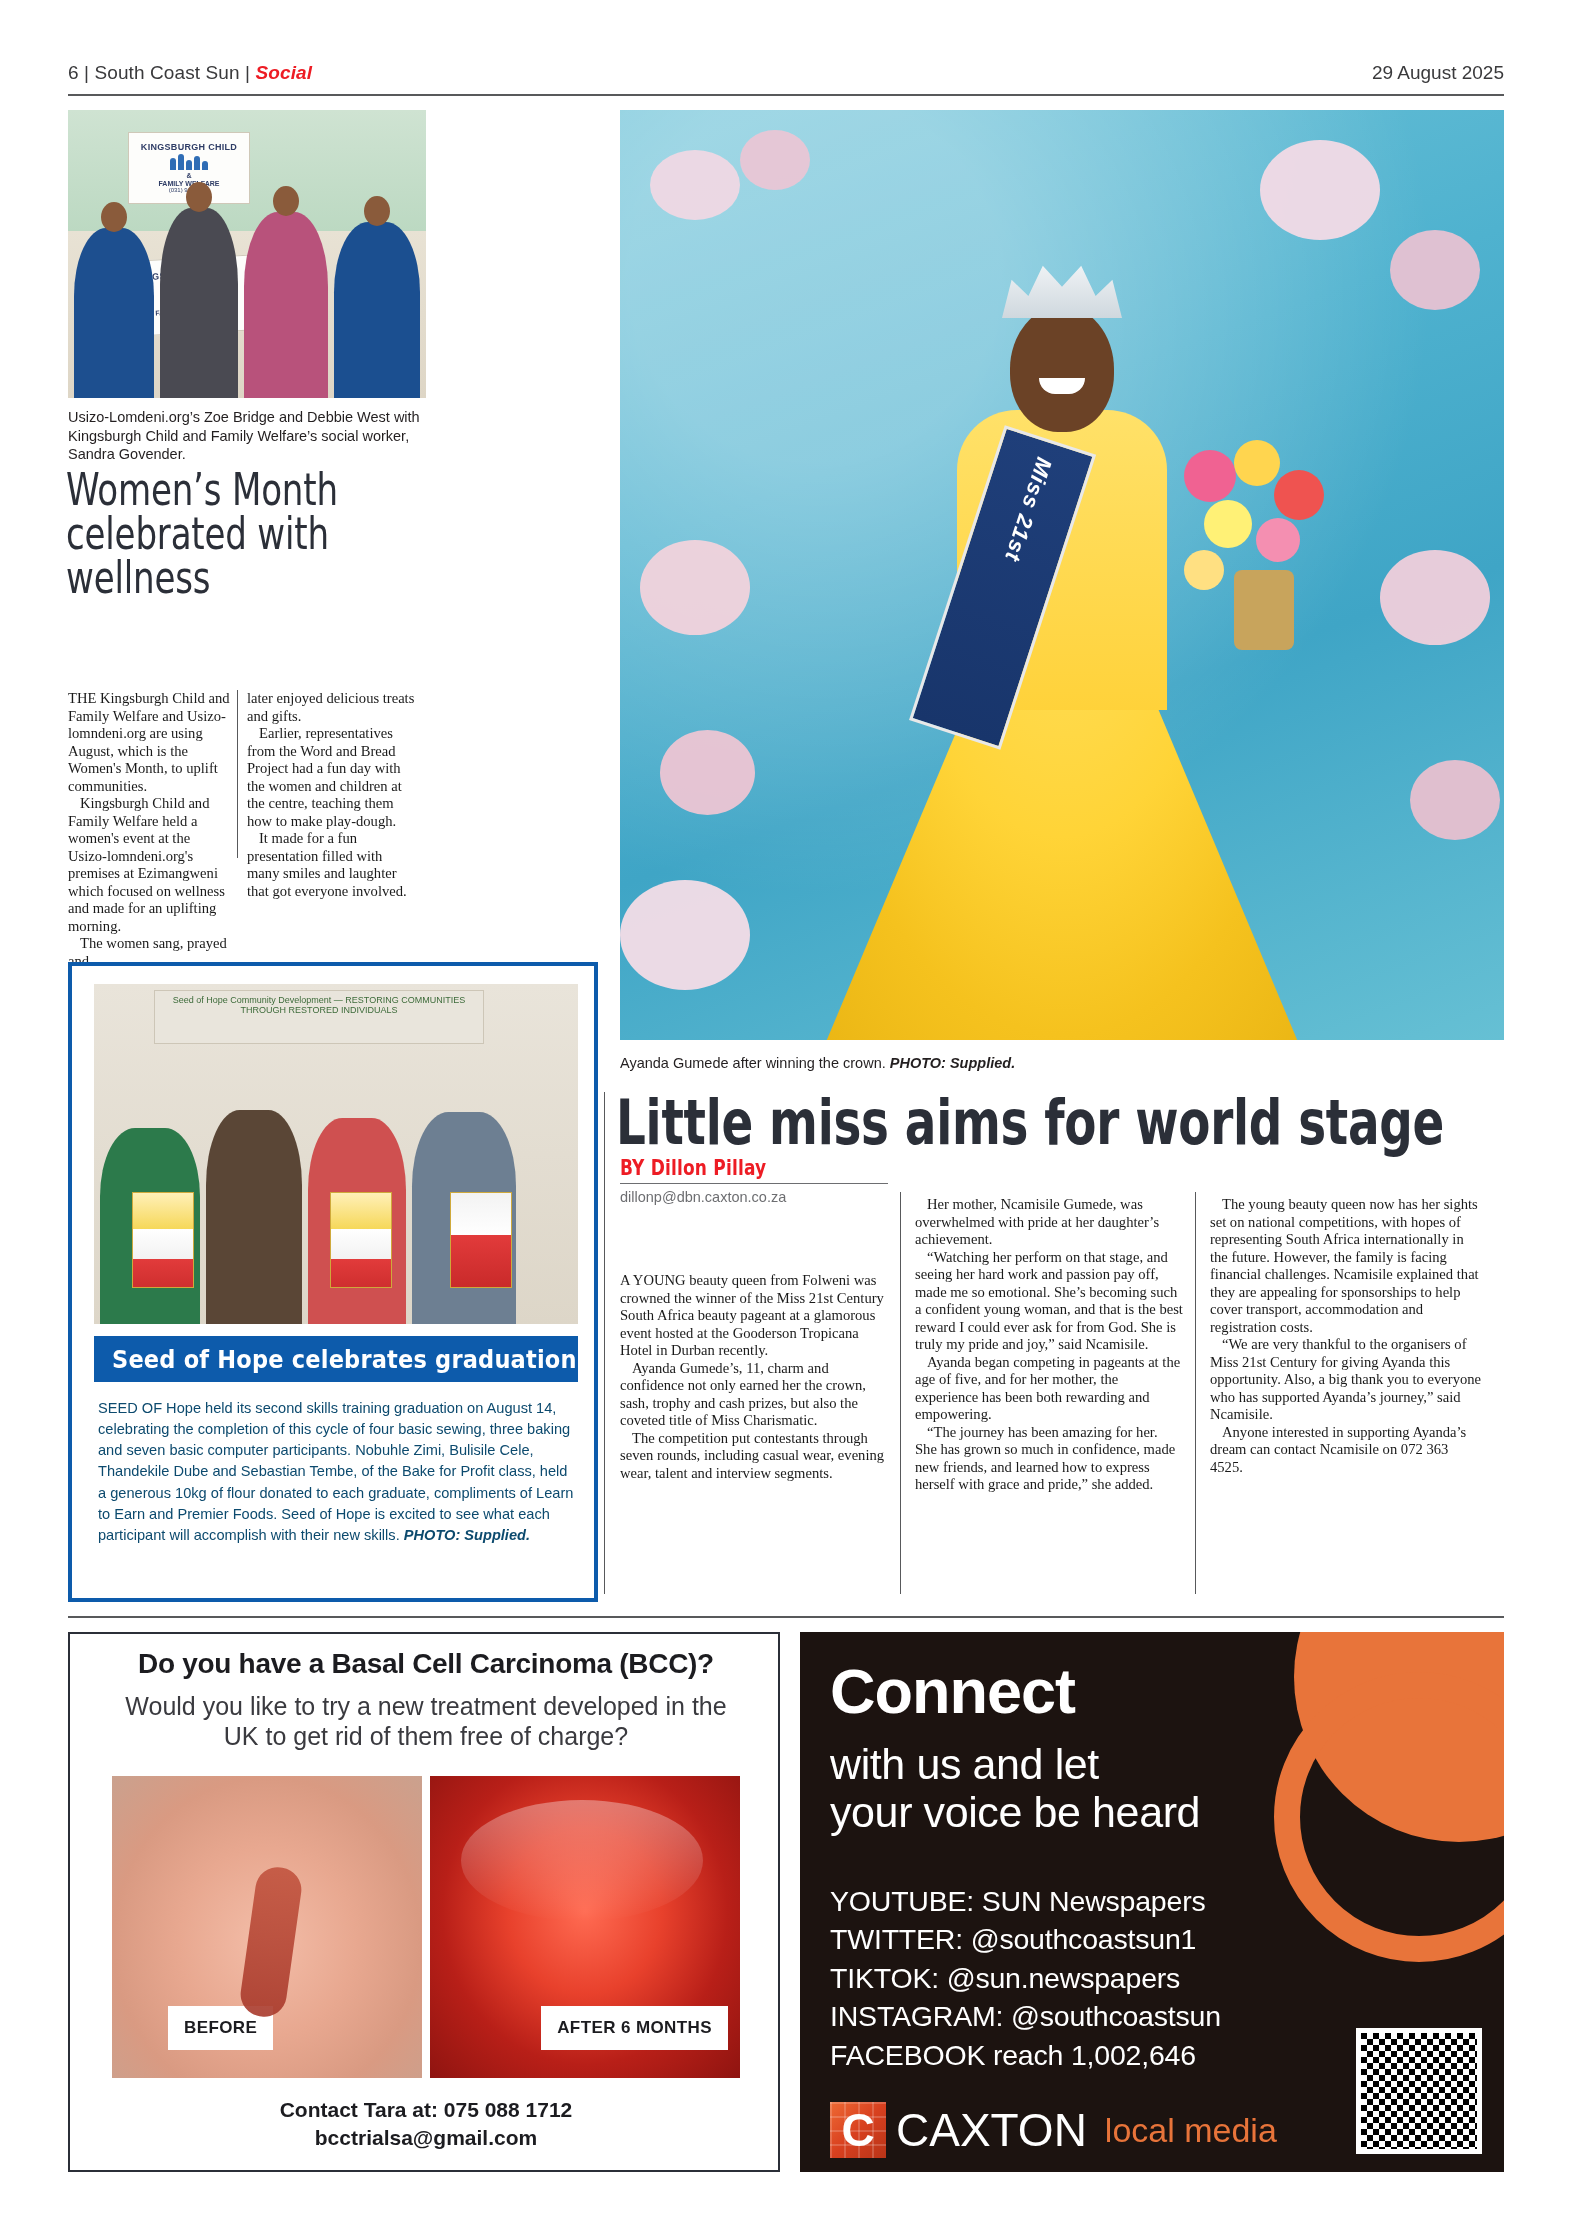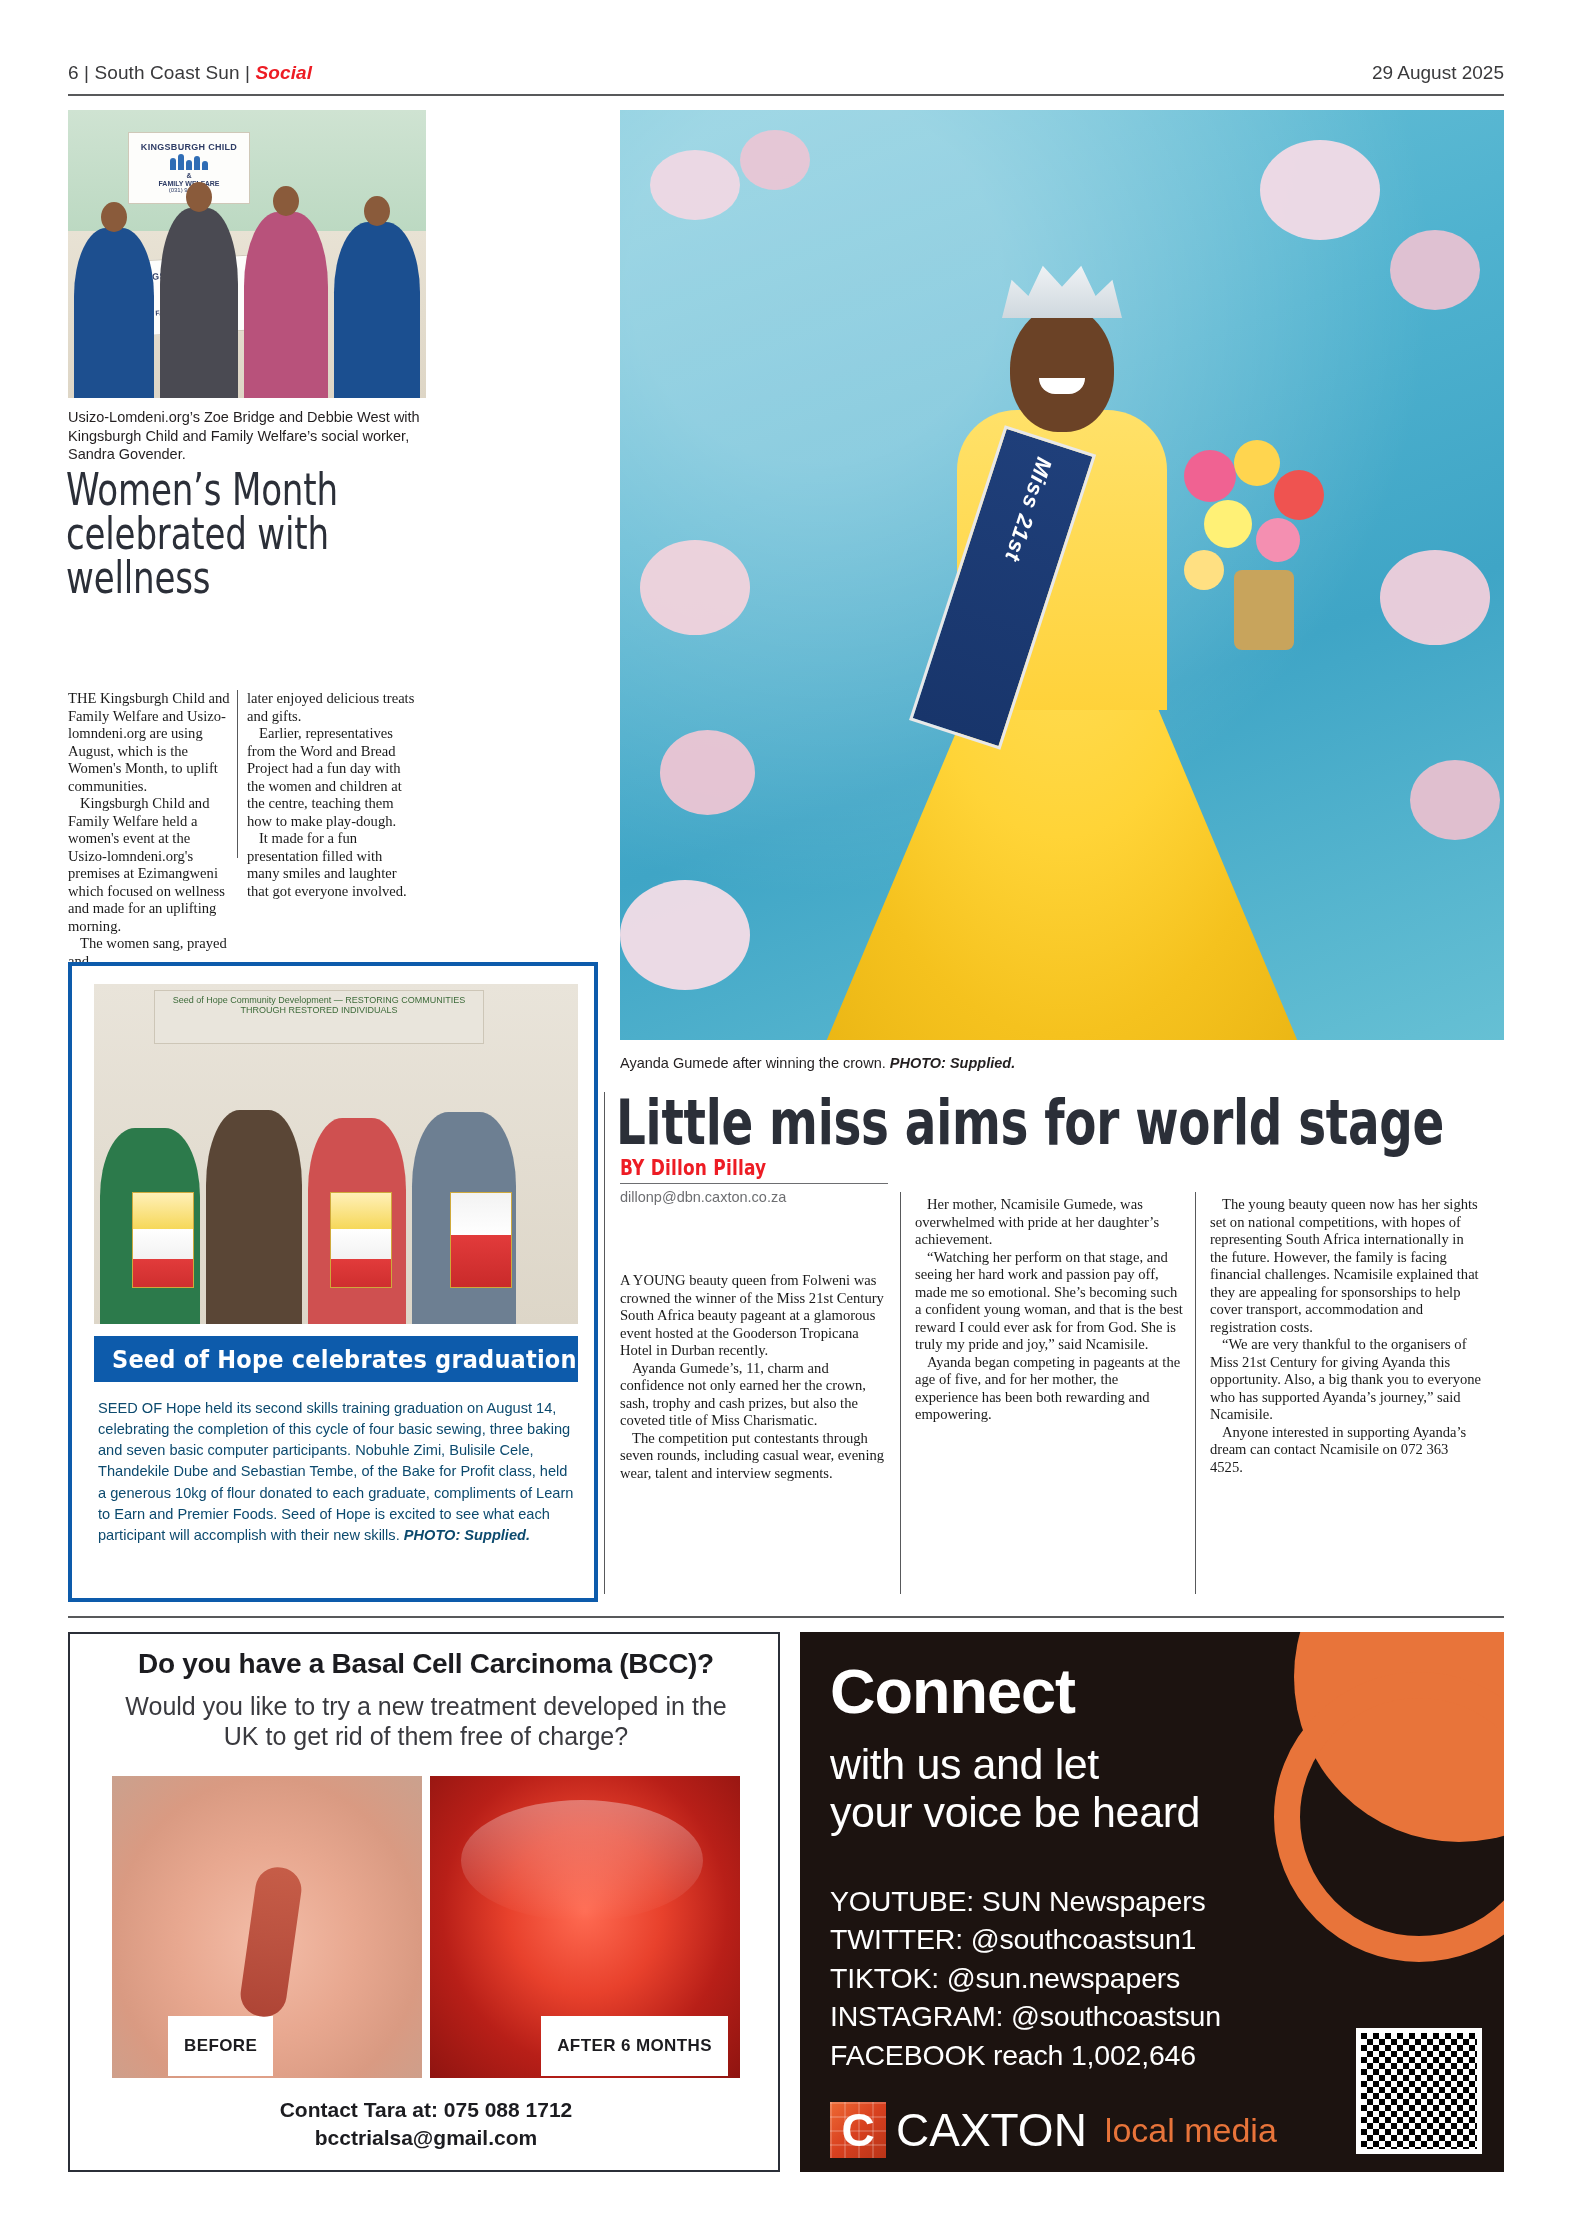--- a/index.html
+++ b/index.html
@@ -161,22 +161,22 @@
   .bcc-h2 { position:absolute; left:40px; top:58px; width:632px; text-align:center;
      font-size:25px; color:#3a3a3f; line-height:1.18; font-weight:400; }
   .bcc-imgs { position:absolute; left:42px; top:142px; width:628px; height:302px; display:flex; gap:8px; }
   .bcc-img { position:relative; width:310px; height:302px; overflow:hidden; }
   .bcc-img.before { background: radial-gradient(ellipse at 50% 55%, #f3bda8 0%, #e8a890 40%, #d99a82 70%, #caa18e 100%); }
   .bcc-img.before::after { content:""; position:absolute; left:44%; top:30%; width:46px; height:150px;
      background:linear-gradient(180deg,#c2543f,#a8392b); border-radius:22px; transform:rotate(8deg); opacity:.9; }
   .bcc-img.after { background: radial-gradient(ellipse at 50% 45%, #ff6b52 0%, #e8412c 35%, #b81f18 65%, #8f1410 100%); }
   .bcc-img.after::after { content:""; position:absolute; left:10%; top:8%; width:78%; height:40%;
      background:linear-gradient(180deg,rgba(255,255,255,.35),rgba(255,255,255,0)); border-radius:50%; }
-  .bcc-tag { position:absolute; bottom:2px; background:#fff; color:#1c1c20;
-     font-weight:bold; font-size:17px; letter-spacing:.4px; padding:20px 16px; }
+  .bcc-tag { position:absolute; bottom:28px; background:#fff; color:#1c1c20;
+     font-weight:bold; font-size:17px; letter-spacing:.4px; padding:12px 16px; }
   .bcc-img.before .bcc-tag { left:56px; }
   .bcc-img.after  .bcc-tag { right:12px; }
   .bcc-contact { position:absolute; left:0; top:462px; width:712px; text-align:center;
      font-weight:bold; font-size:21px; color:#1c1c20; line-height:1.35; }
 
   
   #connect-ad { position:absolute; left:800px; top:1632px; width:704px; height:540px;
      background:#1c1310; overflow:hidden; }
   .circ { position:absolute; border-radius:50%; }
   .circ-fill { background:#e8743a; }
@@ -361,20 +361,21 @@
   <div class="body-col" id="a-c1">
     <p class="first">A YOUNG beauty queen from Folweni was crowned the winner of the Miss 21st Century South Africa beauty pageant at a glamorous event hosted at the Gooderson Tropicana Hotel in Durban recently.</p>
     <p>Ayanda Gumede’s, 11, charm and confidence not only earned her the crown, sash, trophy and cash prizes, but also the coveted title of Miss Charismatic.</p>
     <p>The competition put contestants through seven rounds, including casual wear, evening wear, talent and interview segments.</p>
   </div>
 
   <div class="body-col" id="a-c2">
     <p>Her mother, Ncamisile Gumede, was overwhelmed with pride at her daughter’s achievement.</p>
     <p>“Watching her perform on that stage, and seeing her hard work and passion pay off, made me so emotional. She’s becoming such a confident young woman, and that is the best reward I could ever ask for from God. She is truly my pride and joy,” said Ncamisile.</p>
     <p>Ayanda began competing in pageants at the age of five, and for her mother, the experience has been both rewarding and empowering.</p>
+    <p>“The journey has been amazing for her. She has grown so much in confidence, made new friends, and learned how to express herself with grace and pride,” she added.</p>
   </div>
 
   <div class="body-col" id="a-c3">
     <p>The young beauty queen now has her sights set on national competitions, with hopes of representing South Africa internationally in the future. However, the family is facing financial challenges. Ncamisile explained that they are appealing for sponsorships to help cover transport, accommodation and registration costs.</p>
     <p>“We are very thankful to the organisers of Miss 21st Century for giving Ayanda this opportunity. Also, a big thank you to everyone who has supported Ayanda’s journey,” said Ncamisile.</p>
     <p>Anyone interested in supporting Ayanda’s dream can contact Ncamisile on 072 363 4525.</p>
   </div>
 
   <div id="hr-1"></div>
 

